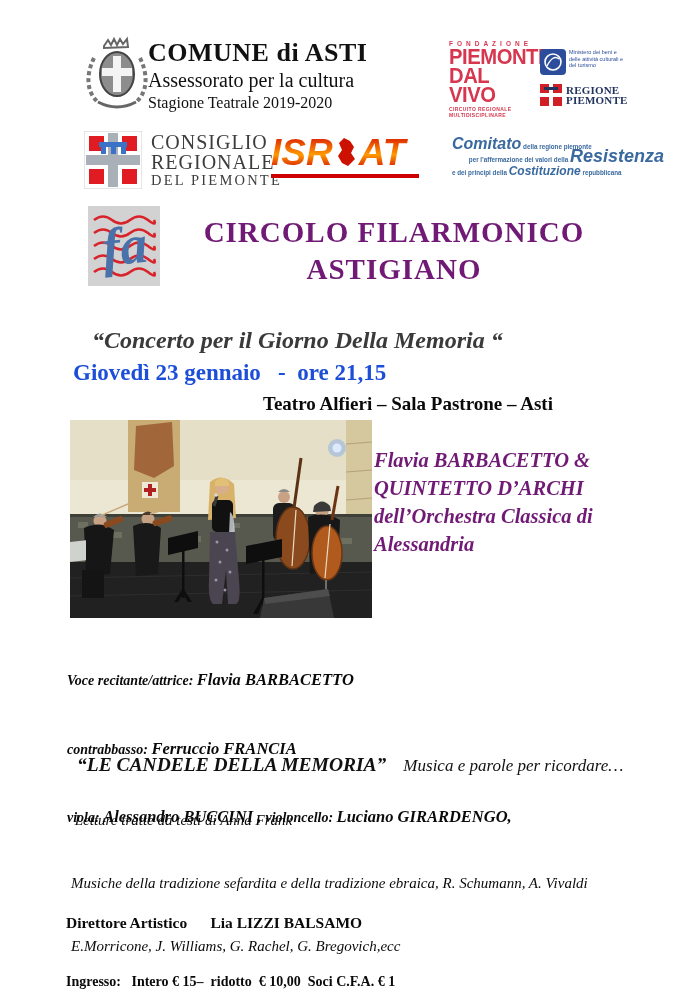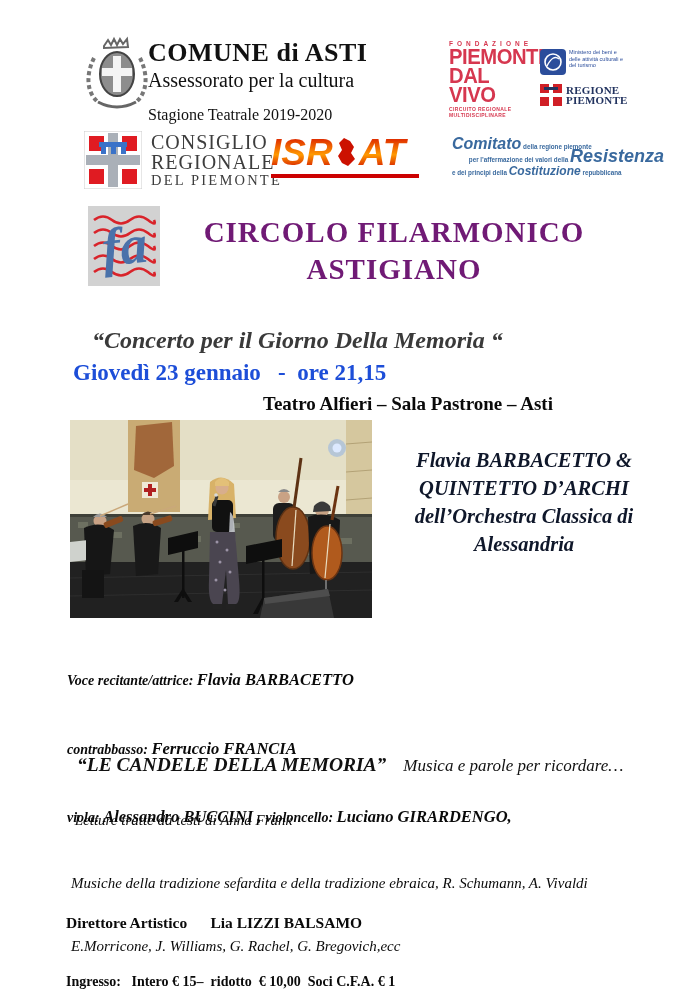--- a/index.html
+++ b/index.html
@@ -8,21 +8,21 @@
     font-family:"Liberation Serif", serif;color:#111;overflow:hidden;
   }
   .abs{position:absolute;}
   .prewrap{white-space:pre-wrap;}
 
   
   .crest{left:82px;top:36px;width:70px;height:78px;}
   .comune-text{left:148px;top:38px;line-height:1.12;}
   .comune-title{font-size:26px;font-weight:bold;letter-spacing:.5px;}
   .comune-sub{font-size:20px;margin-top:2px;}
-  .comune-season{font-size:16px;margin-top:14px;}
+  .comune-season{font-size:16px;margin-top:2px;}
 
   
   .pdv{left:449px;top:40px;width:90px;text-align:left;color:#d6374f;font-family:"Liberation Sans",sans-serif;}
   .pdv-top{font-size:6.5px;font-weight:bold;letter-spacing:4px;}
   .pdv-main{font-size:22px;font-weight:900;line-height:19px;letter-spacing:-.5px;transform:scaleX(.92);transform-origin:left;}
   .pdv-bottom{font-size:5px;font-weight:bold;letter-spacing:.4px;margin-top:2px;}
   .mibact{left:540px;top:49px;display:flex;gap:3px;align-items:flex-start;width:100px;}
   .mibact-text{font-family:"Liberation Sans",sans-serif;font-size:5.5px;line-height:6.5px;color:#2b4d9b;width:60px;}
   .regione{left:540px;top:84px;display:flex;gap:4px;align-items:center;}
   .regione-text{font-size:11px;font-weight:bold;color:#22335f;line-height:10px;letter-spacing:.2px;}
@@ -57,21 +57,21 @@
   
   .event-title{left:92px;top:327px;font-style:italic;font-weight:bold;font-size:24px;color:#3a3a3a;}
   .event-datetime{left:73px;top:360px;font-weight:bold;font-size:23px;color:#1d4ed8;}
   .event-venue{left:263px;top:393px;font-weight:bold;font-size:19px;color:#0a0a0a;}
 
   
   .photo{left:70px;top:420px;width:302px;height:198px;}
 
   
   .performers{left:374px;top:446px;width:300px;font-style:italic;font-weight:bold;
-    font-size:20.5px;line-height:28px;color:#0f172a;text-align:center;}
+    font-size:20.5px;line-height:28px;color:#701a75;}
 
   
   .credits{left:67px;top:624px;width:600px;line-height:22.5px;color:#0a0a0a;}
   .credits .lbl{font-style:italic;font-weight:bold;font-size:14px;}
   .credits .big{font-style:italic;font-weight:bold;font-size:16.5px;}
 
   
   .program-head{left:69px;top:736px;width:620px;}
   .program-title{font-style:italic;font-weight:bold;font-size:19.5px;}
   .program-tagline{font-style:italic;font-size:17px;}

